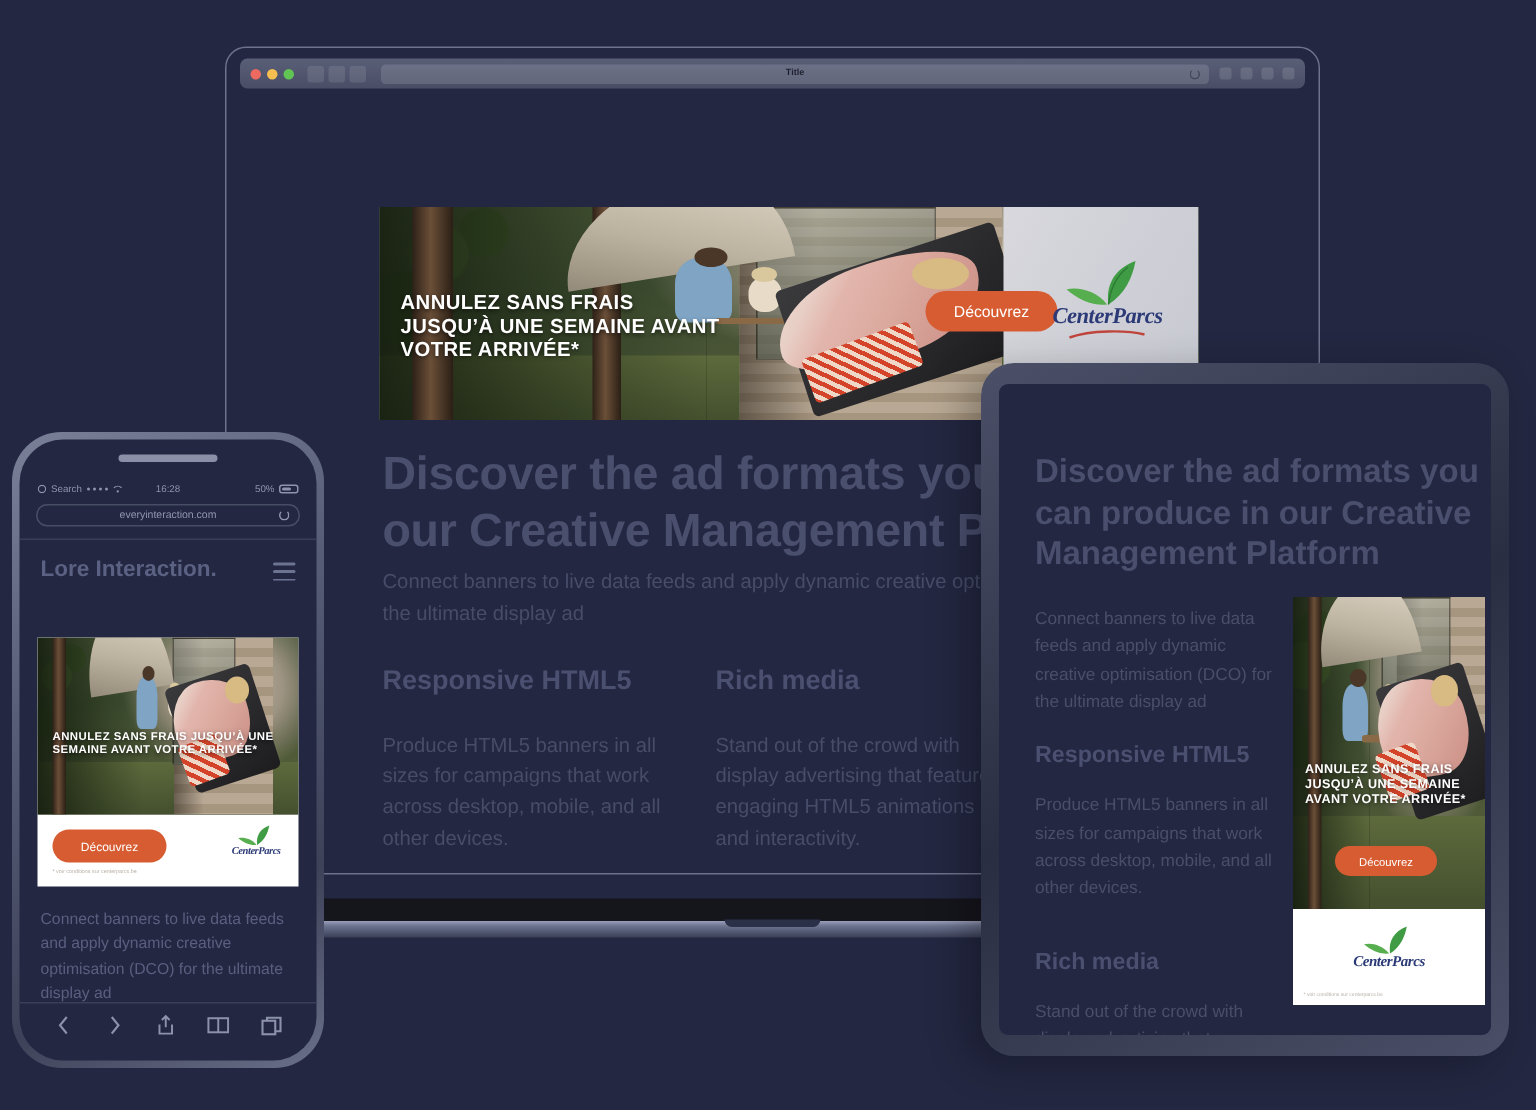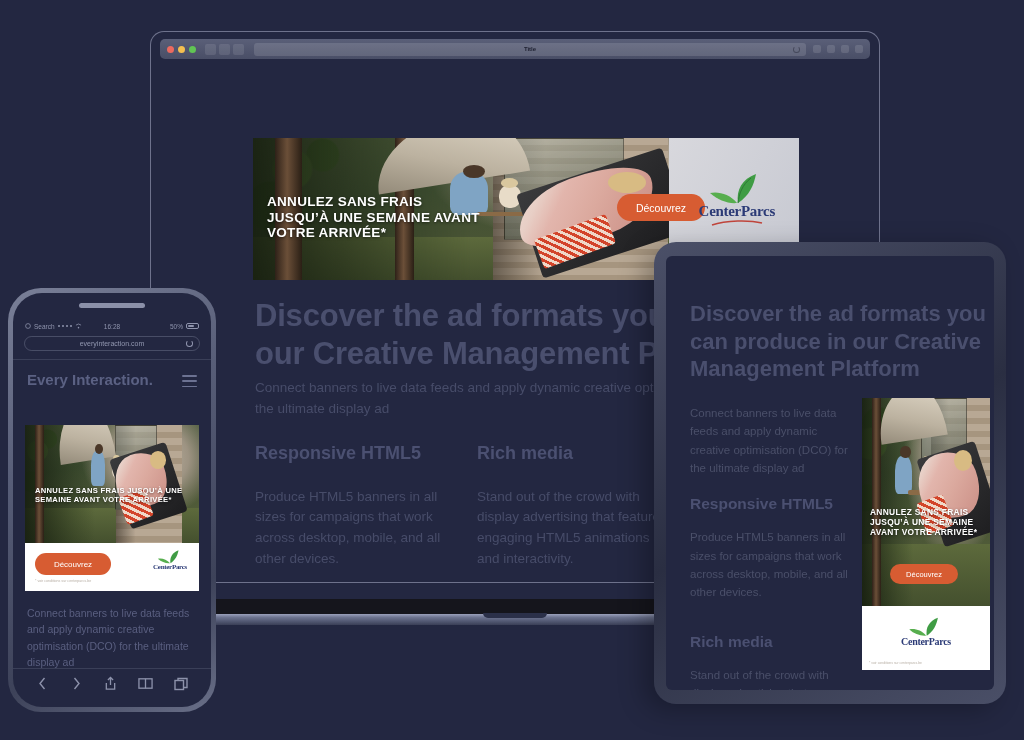--- a/index.html
+++ b/index.html
@@ -92,21 +92,21 @@
     position: absolute; background: #d75c32; color: #fff;
     border-radius: 999px; display: flex; align-items: center; justify-content: center;
     font-weight: 400; border: none; cursor: pointer; white-space: nowrap;
   }
   .fineprint { position: absolute; color: #b9b0a6; white-space: nowrap; }
 
   
   .cplogo { position: absolute; display: flex; flex-direction: column; align-items: center; }
   .cplogo .leaf { display: block; }
   .cplogo .word {
-    font-family: "Liberation Serif", serif; font-weight: 700;
+    font-family: "Liberation Serif", serif; font-style: italic; font-weight: 700;
     color: #2b3a76; letter-spacing: -.3px; white-space: nowrap; text-align: center;
   }
 
   
   #laptop { position: absolute; left: 150px; top: 31px; width: 730px; height: 600px; }
   #laptop .screen-shell {
     position: absolute; inset: 0 0 48px 0;
     border: 1px solid rgba(185,190,215,.50);
     border-radius: 14px 14px 3px 3px;
     background: #232741;
@@ -348,21 +348,21 @@
           <span class="batt"></span>
         </span>
       </div>
 
       <div class="ph-url">
         <span>everyinteraction.com</span>
         <span class="reload"></span>
       </div>
       <div class="ph-divider"></div>
 
-      <div class="ph-brand">Every Interaction.</div>
+      <div class="ph-brand">Lore Interaction.</div>
       <div class="ph-burger">
           <i></i>
           <i></i>
           <i></i>
         </div>
 
       <div class="ph-banner">
         <div class="photo" style="position:absolute;left:0;top:0;right:0;height:118px">
           <div class="sky"></div>
           <div class="lawn"></div>

